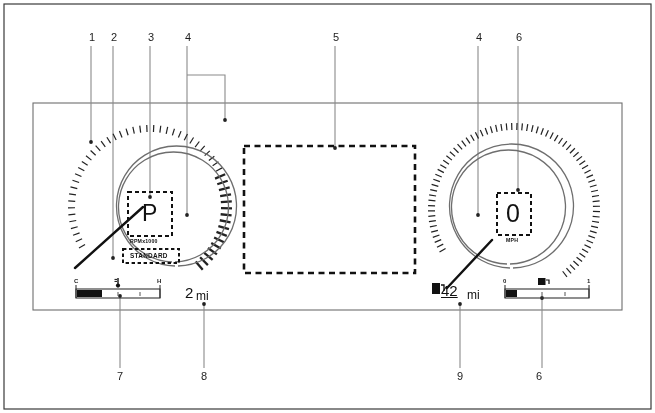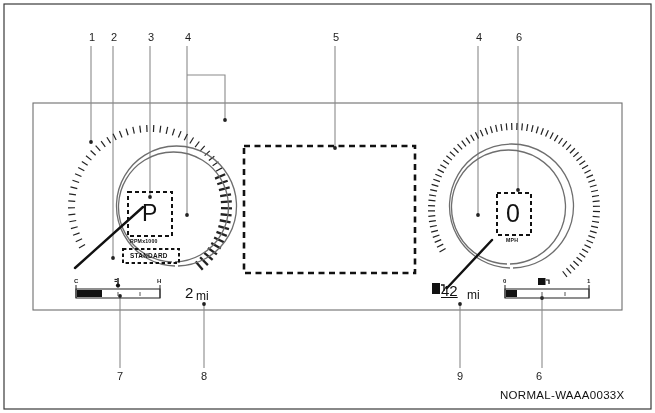--- a/index.html
+++ b/index.html
@@ -296,15 +296,14 @@
 
   <div class="txt odo" style="left:185px;top:285px;">2</div>
   <div class="txt odo-unit" style="left:196px;top:290px;">mi</div>
 
   <div class="txt range" style="left:441px;top:283px;">42</div>
   <div class="txt odo-unit" style="left:467px;top:289px;">mi</div>
 
   <div class="txt endlabel" style="left:503px;top:278px;">0</div>
   <div class="txt endlabel" style="left:587px;top:278px;">1</div>
 
-  <div class="code" style="left:500px;top:389px;">NORMAL-WAAA0033X</div>
 
 </div>
 
 </body></html>

